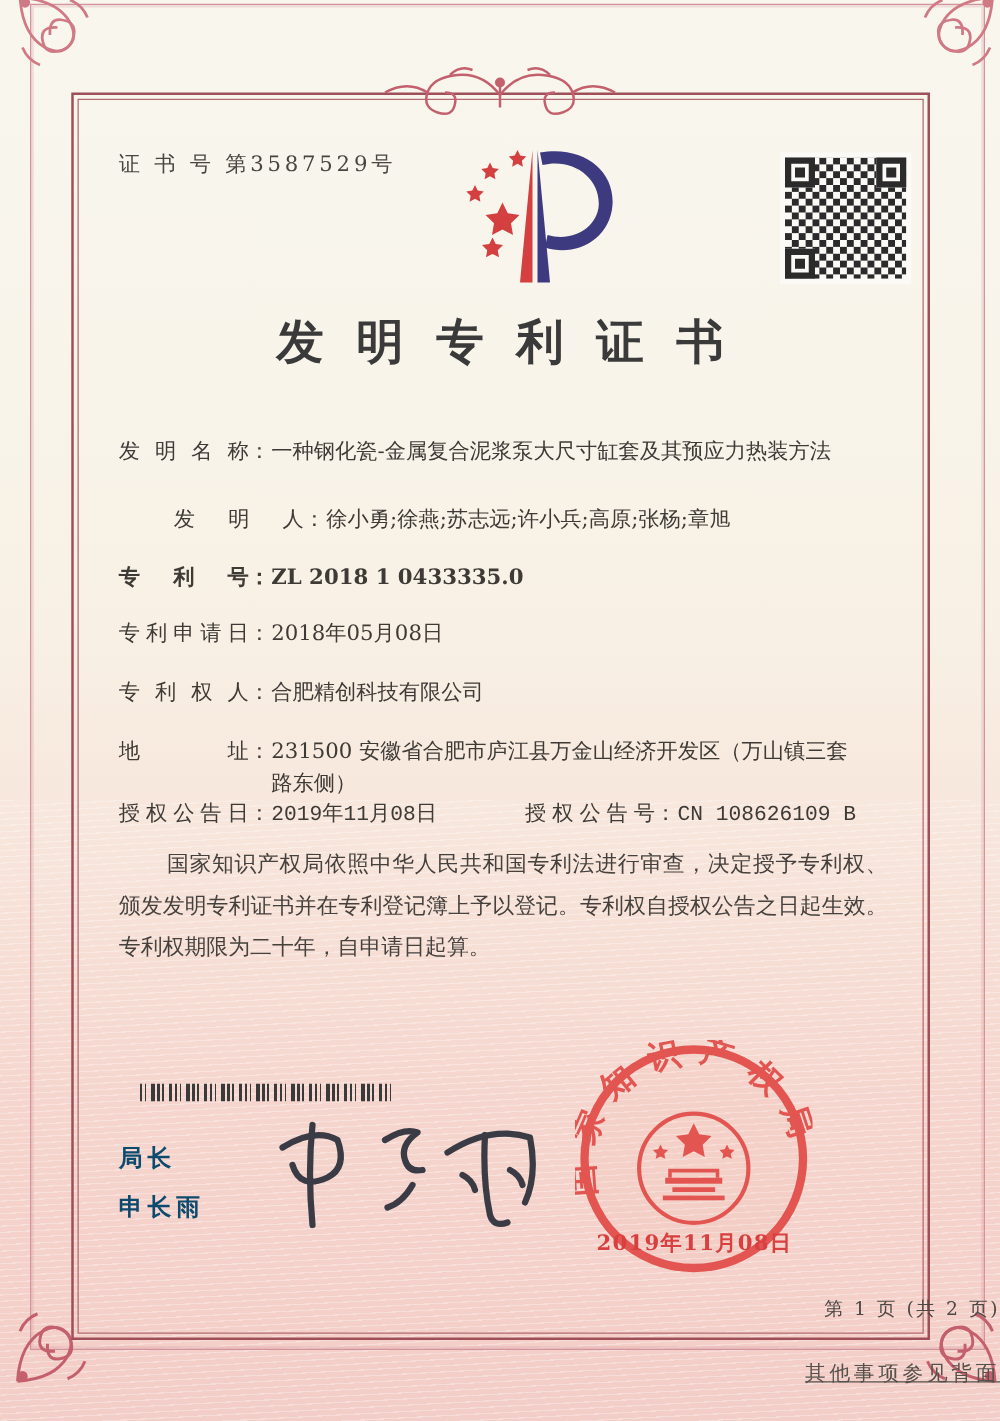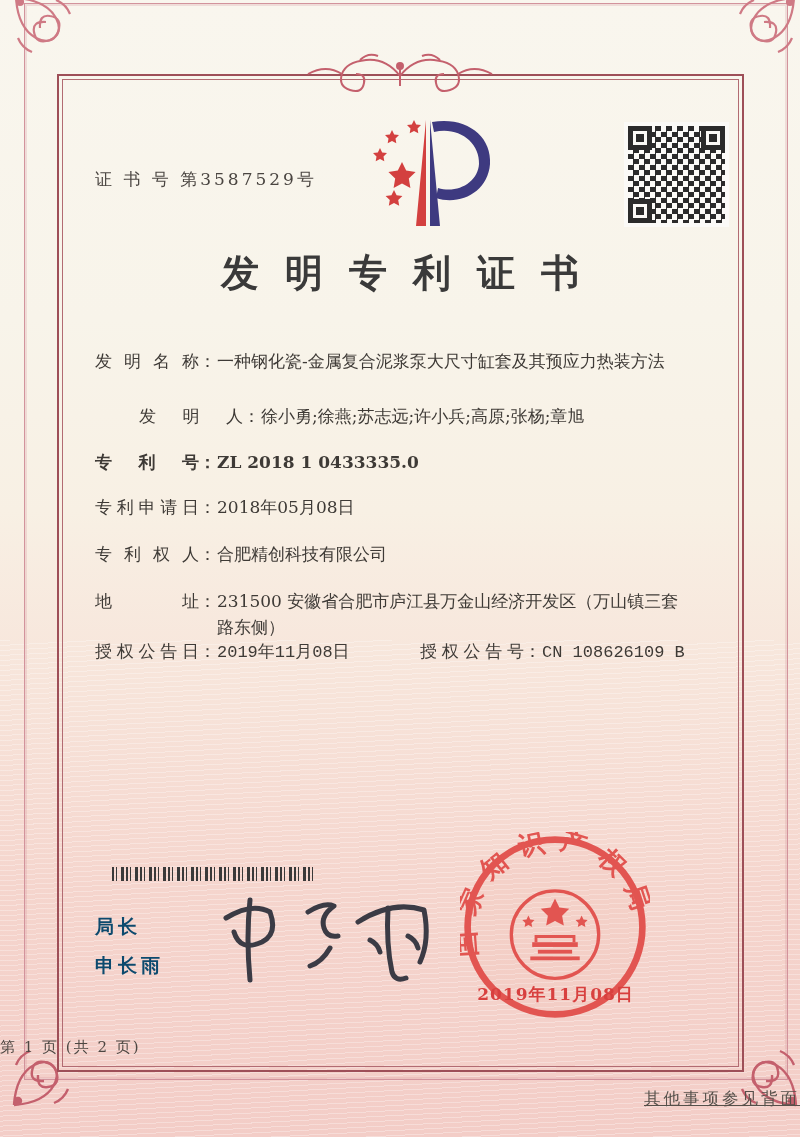--- a/index.html
+++ b/index.html
@@ -31,21 +31,21 @@
   .inner-frame .line2 {
     position:absolute; inset:3px; border:1px solid #b26b72;
   }
   .corner { position:absolute; width:72px; height:72px; }
   .corner.tl { left:12px; top:-6px; }
   .corner.tr { right:2px; top:-6px; transform:scaleX(-1); }
   .corner.bl { left:10px; bottom:28px; transform:scaleY(-1); }
   .corner.br { right:0px; bottom:28px; transform:scale(-1,-1); }
   .top-medallion { position:absolute; left:290px; top:46px; width:220px; height:58px; }
 
-  .cert-no { position:absolute; left:95px; top:120px; font-size:17px; letter-spacing:3px; color:#4a4541;margin-top:48px; }
+  .cert-no { position:absolute; left:95px; top:120px; font-size:17px; letter-spacing:3px; color:#4a4541; }
   .logo { position:absolute; left:358px; top:114px; width:142px; height:116px; }
   .qr {
     position:absolute; left:628px; top:126px; width:97px; height:97px;
     background:
       repeating-conic-gradient(#2b2b2b 0 25%, transparent 0 50%) 0 0/11px 11px;
     background-color:#fbfaf7; outline:4px solid #fbfaf7;
   }
   .qr .finder { position:absolute; width:24px; height:24px; border:5px solid #2b2b2b; background:#fbfaf7; }
   .qr .finder::after { content:""; position:absolute; inset:3px; background:#2b2b2b; }
   .qr .f-tl { left:0; top:0; } .qr .f-tr { right:0; top:0; } .qr .f-bl { left:0; bottom:0; }
@@ -81,21 +81,21 @@
   }
   .sig-block { position:absolute; left:95px; top:914px; font-family:"DejaVu Sans", sans-serif; font-size:19px; color:#0c4a6e; font-weight:600; }
   .sig-block div { margin-bottom:13px; letter-spacing:4px; }
   .signature { position:absolute; left:212px; top:878px; width:225px; height:112px; }
 
   .seal { position:absolute; left:460px; top:832px; width:190px; height:190px; }
   .seal-date {
     position:absolute; left:468px; top:983px; width:175px; text-align:center;
     color:#d8403f; font-size:17px; font-weight:600; letter-spacing:1px;
   }
-  .page-num { position:absolute; left:0; right:0; top:1038px; text-align:left; font-size:15px; color:#4c4742; letter-spacing:2px; }
+  .page-num { position:absolute; left:0; right:0; top:1038px; text-align:right; font-size:15px; color:#4c4742; letter-spacing:2px; }
   .back-note { position:absolute; left:0; right:0; top:1088px; text-align:right; font-size:16.5px; color:#55504a; letter-spacing:3px;text-decoration:underline; }
 </style>
 </head>
 <body>
 
 <div class="guilloche"></div>
 
 <div class="outer-frame"></div>
 <svg class="corner tl" viewBox="0 0 72 72">
   <g fill="none" stroke="#cf7a85" stroke-width="2.2">
@@ -191,20 +191,21 @@
   </div>
   <div class="frow r-grant">
     <span class="lab">授权公告日</span><span class="colon">：</span><span class="val">2019年11月08日</span>
     <span class="grant2">
       <span class="lab">授权公告号</span><span class="colon">：</span><span class="val">CN 108626109 B</span>
     </span>
   </div>
 </div>
 
 <div class="paras">
+  <p>国家知识产权局依照中华人民共和国专利法进行审查，决定授予专利权、颁发发明专利证书并在专利登记簿上予以登记。专利权自授权公告之日起生效。专利权期限为二十年，自申请日起算。</p>
 </div>
 
 <div class="barcode"></div>
 
 <div class="sig-block">
   <div>局长</div>
   <div>申长雨</div>
 </div>
 
 <svg class="signature" viewBox="0 0 225 112">

